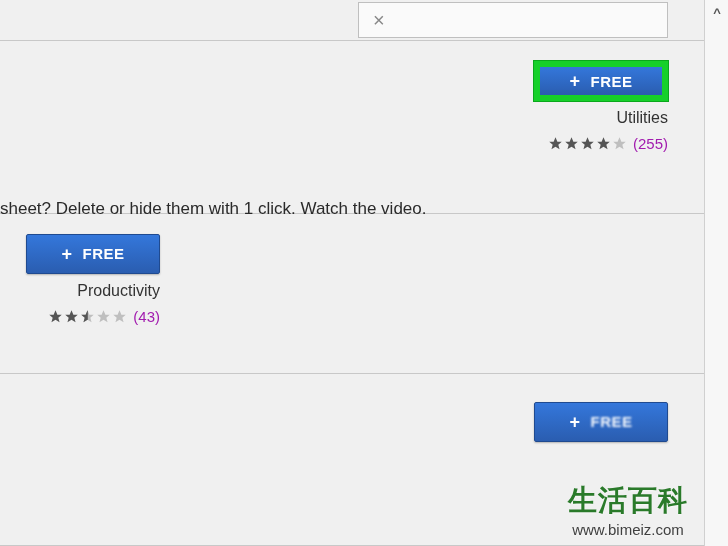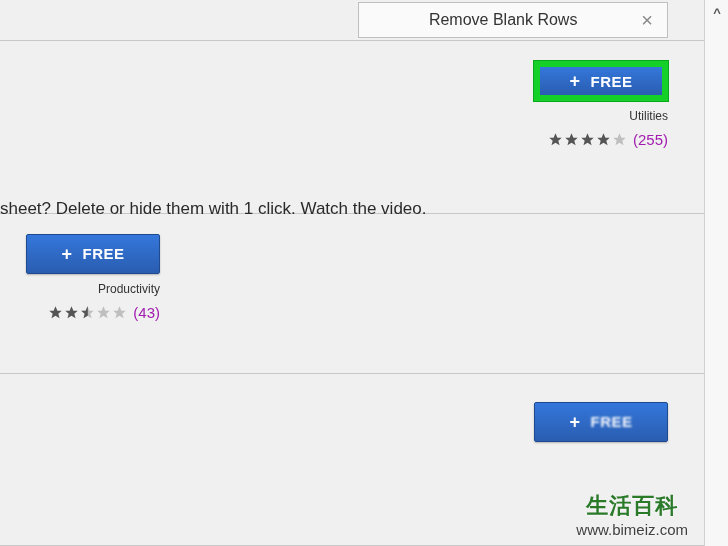--- a/index.html
+++ b/index.html
@@ -122,21 +122,21 @@
       border: 6px solid #16d02a;
       box-shadow: 0 0 0 1px #0aa81c;
       border-radius: 0;
     }
     .plus-icon {
       font-size: 18px;
       font-weight: bold;
       line-height: 1;
     }
     .category {
-      font-size: 12px;
+      font-size: 16px;
       color: #333;
     }
     .rating-row {
       display: flex;
       align-items: center;
       gap: 6px;
     }
     .stars {
       display: flex;
       gap: 1px;
@@ -162,21 +162,21 @@
     .watermark {
       position: absolute;
       right: 40px;
       bottom: 8px;
       display: flex;
       flex-direction: column;
       align-items: center;
       pointer-events: none;
     }
     .wm-top {
-      font-size: 22px;
+      font-size: 29px;
       font-weight: 700;
       color: #2a7a2a;
       text-shadow: 0 1px 2px rgba(255,255,255,0.6);
       letter-spacing: 1px;
     }
     .wm-url {
       font-size: 15px;
       color: #404040;
       text-shadow: 0 1px 2px rgba(255,255,255,0.6);
     }
@@ -190,21 +190,20 @@
     .star-half svg.back polygon { fill: #bfbfbf; }
     .third .free-btn .btn-label { filter: blur(1px); opacity: 0.95; }
   </style>
 </head>
 <body>
 
 <div class="main-area">
 
   <div class="search-bar-row">
     <div class="search-box">
-      <span class="search-text">Remove Blank Rows</span>
       <span class="search-close">×</span>
     </div>
   </div>
 
   <div class="item-row">
     <div class="item-left">
       <div class="item-desc">sheet? Delete or hide them with 1 click. Watch the video.</div>
     </div>
     <div class="item-right">
       <div class="free-btn free-btn-highlight">

